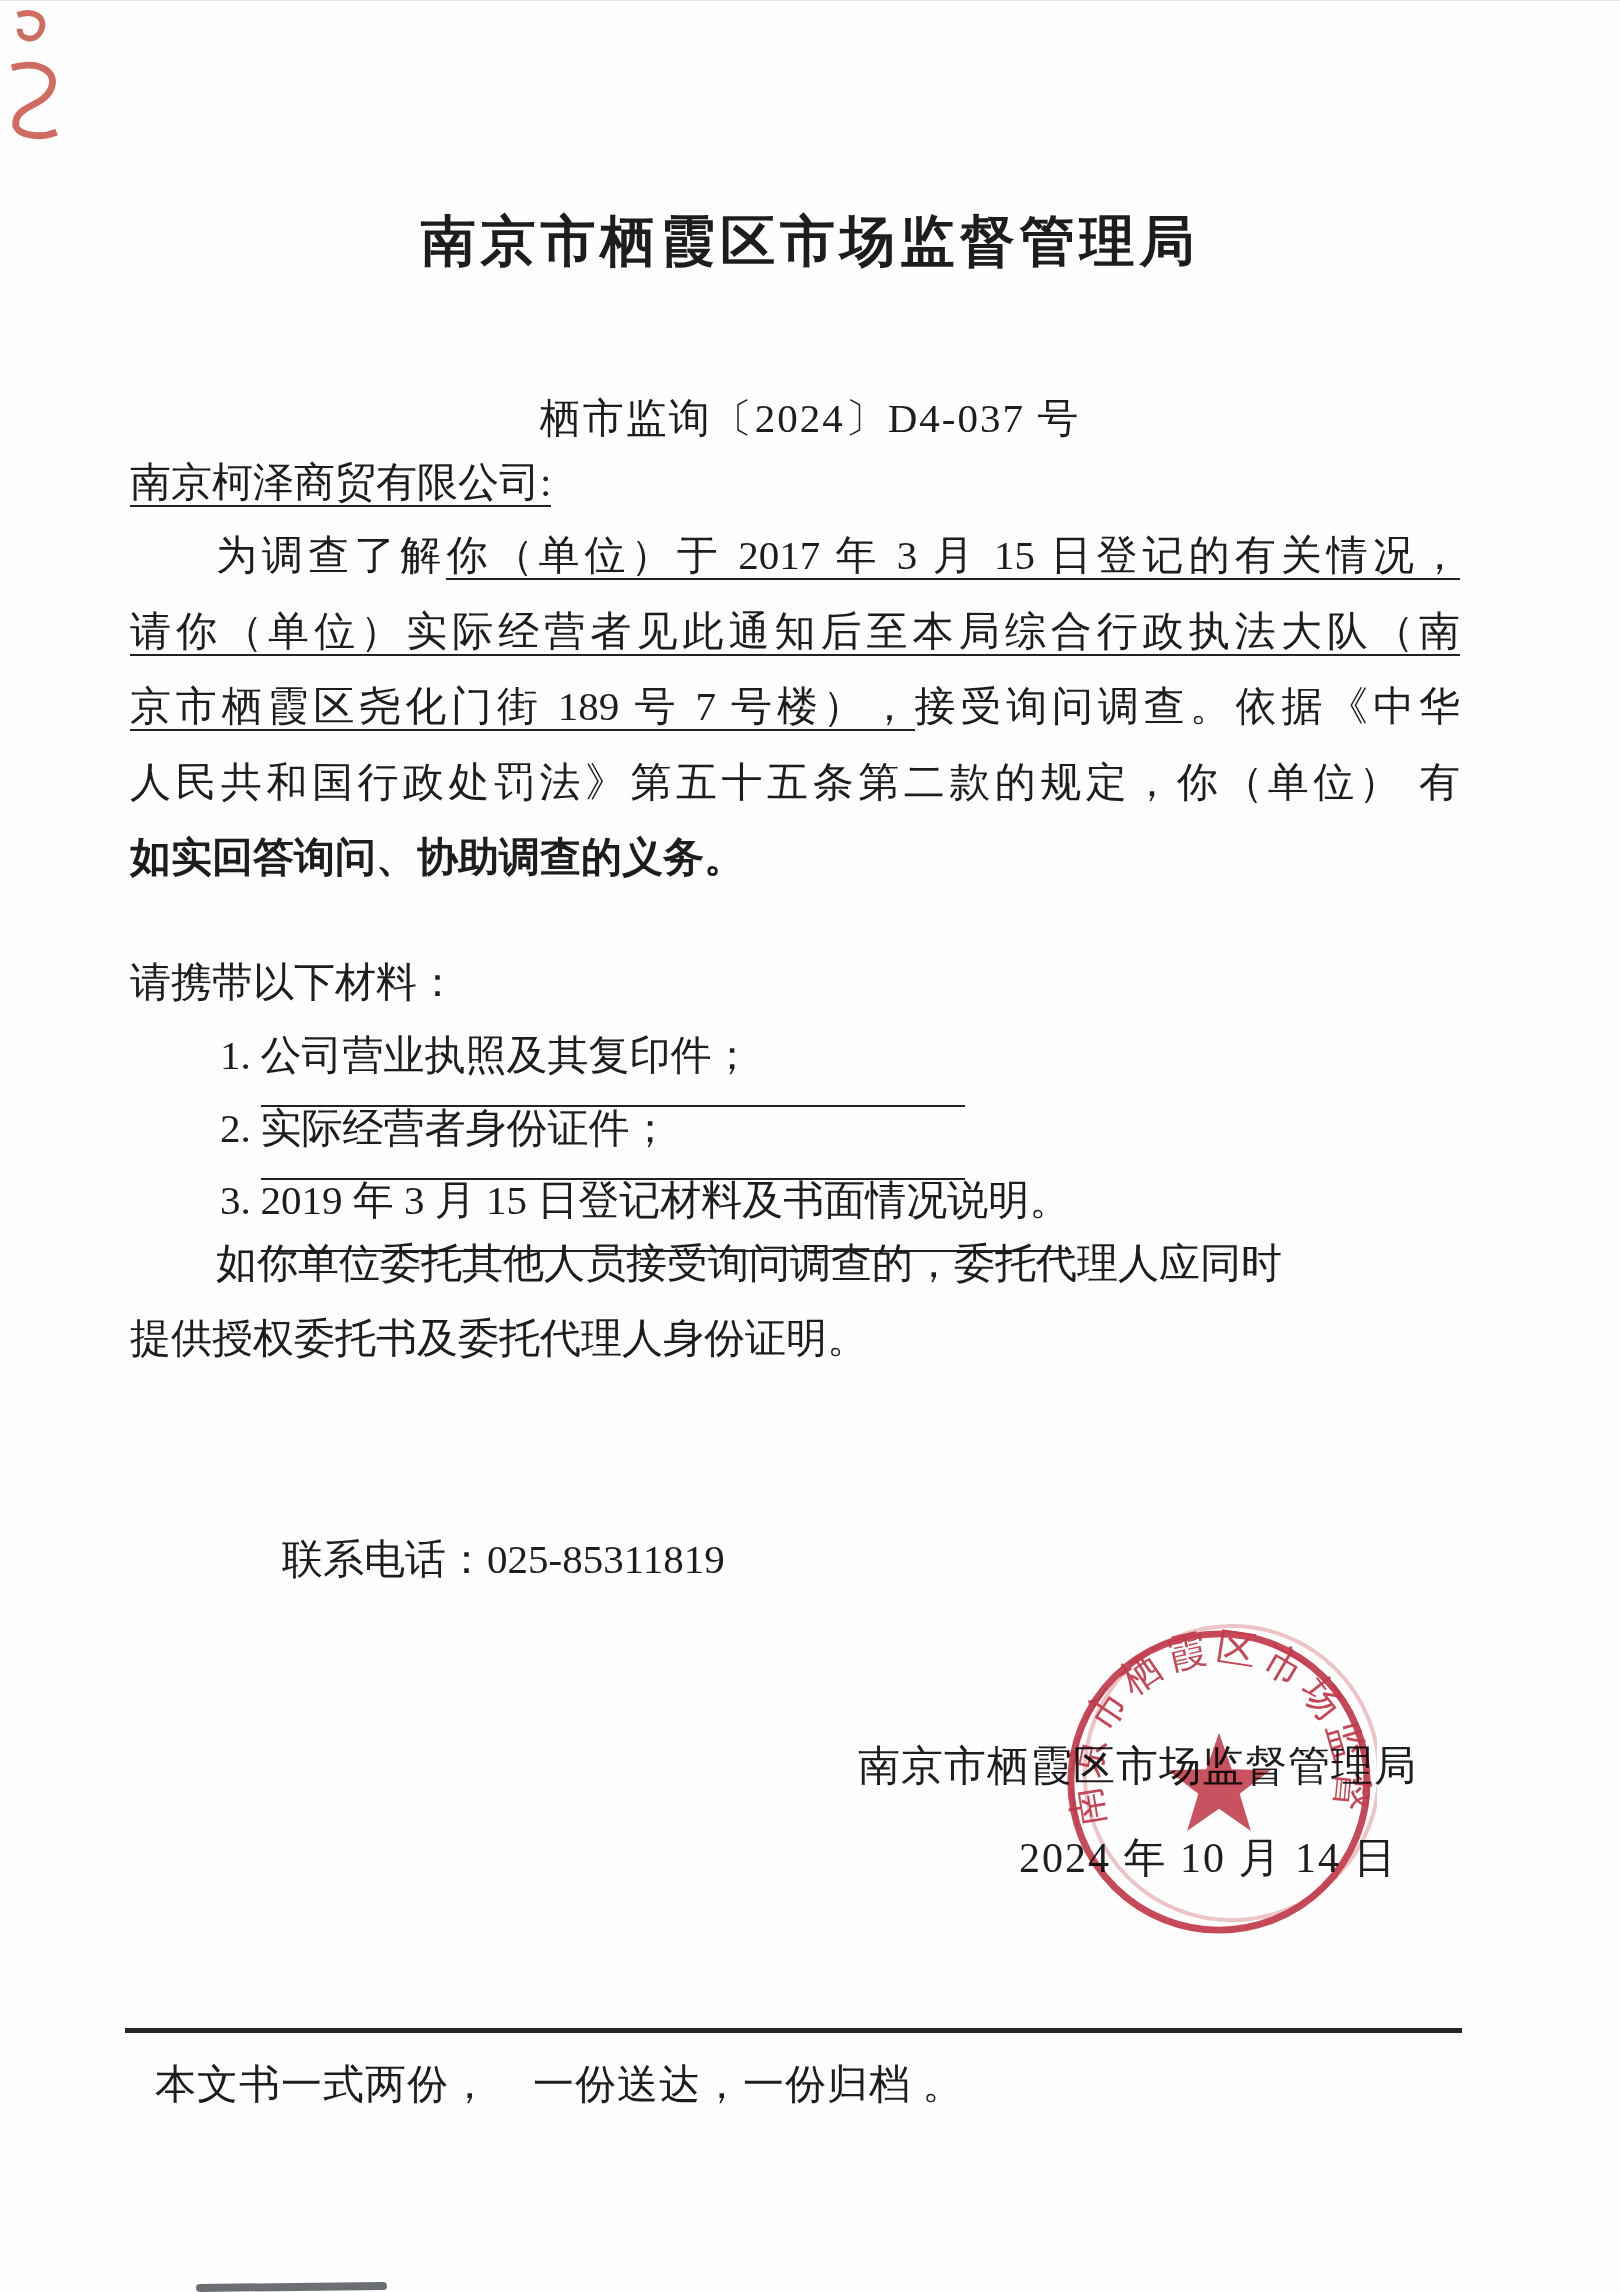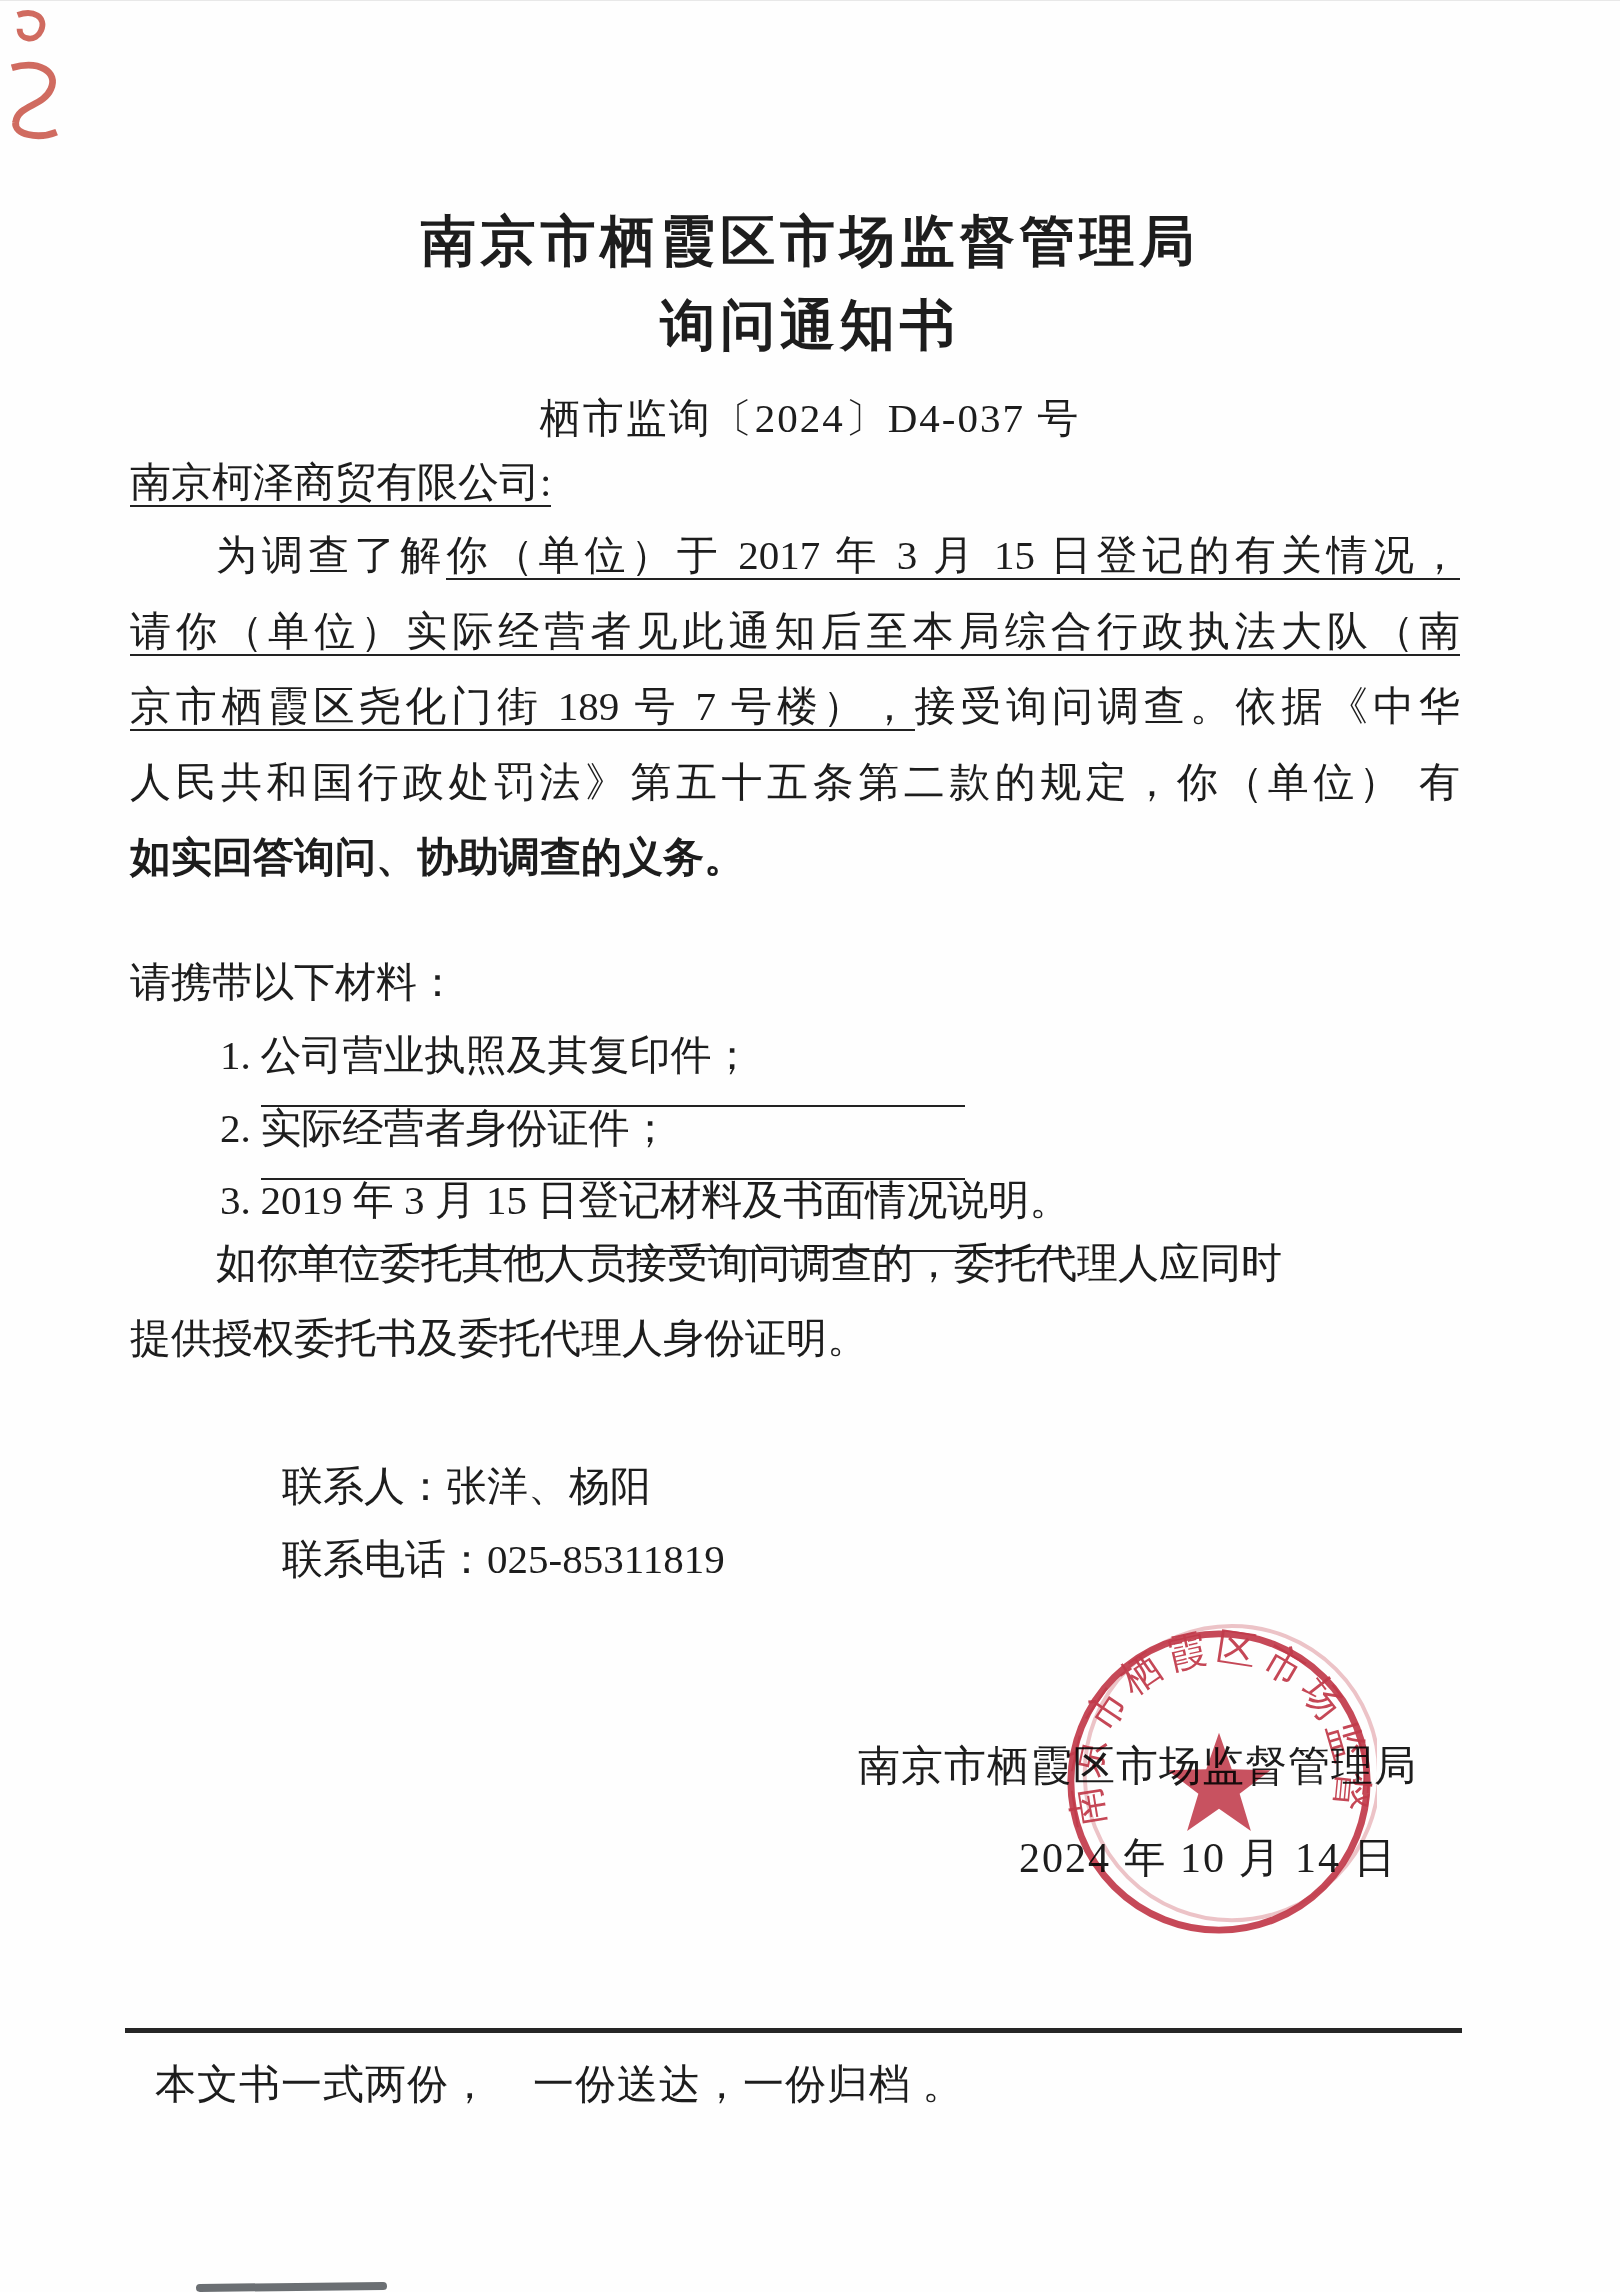--- a/index.html
+++ b/index.html
@@ -60,21 +60,20 @@
 <body>
 
 <div class="page">
 
   <svg class="abs corner-ink" width="78" height="147" viewBox="0 0 80 150">
     <path d="M14 12 C 30 6, 44 14, 38 28 C 33 40, 16 38, 16 26" fill="none" stroke="#c0392b" stroke-width="6" opacity="0.75"></path>
     <path d="M8 66 C 36 58, 56 70, 48 88 C 40 106, 14 104, 12 122 C 10 134, 34 140, 54 132" fill="none" stroke="#c0392b" stroke-width="7" opacity="0.75"></path>
   </svg>
 
   <div class="abs center title" style="top:204px;">南京市栖霞区市场监督管理局</div>
-  <div class="abs center title" style="top:288px;">询问通知书</div>
   <div class="abs center docnum" style="top:390px;">栖市监询〔2024〕D4-037 号</div>
 
   <div class="abs body-line" style="top:456px;">
     <span class="ul">南京柯泽商贸有限公司:</span>
   </div>
 
   <div class="abs body-line just ind" style="top:529px;">
     <span>为调查了解</span><span class="ul">你（单位）于 2017 年 3 月 15 日登记的有关情况，</span>
   </div>
   <div class="abs body-line just" style="top:605px;">
@@ -97,21 +96,20 @@
     <span class="itext">实际经营者身份证件；</span>
   </div>
   <div class="abs item-row" style="top:1172px;">
     <span class="num">3.</span>
     <span class="itext">2019 年 3 月 15 日登记材料及书面情况说明。</span>
   </div>
 
   <div class="abs body-line ind" style="top:1237px;">如你单位委托其他人员接受询问调查的，委托代理人应同时</div>
   <div class="abs body-line" style="top:1312px;">提供授权委托书及委托代理人身份证明。</div>
 
-  <div class="abs contact" style="top:1458px;">联系人：张洋、杨阳</div>
   <div class="abs contact" style="top:1531px;">联系电话：025-85311819</div>
 
   <div class="abs sig" style="top:1737px;">南京市栖霞区市场监督管理局</div>
   <div class="abs date" style="top:1829px;">2024 年 10 月 14 日</div>
 
   <div class="abs stamp">
     <svg width="316" height="316" viewBox="0 0 320 320">
       <defs>
         <path id="seal-arc" d="M 45.4 201.7 A 122 122 0 1 1 274.6 201.7" fill="none"></path>
       </defs>

